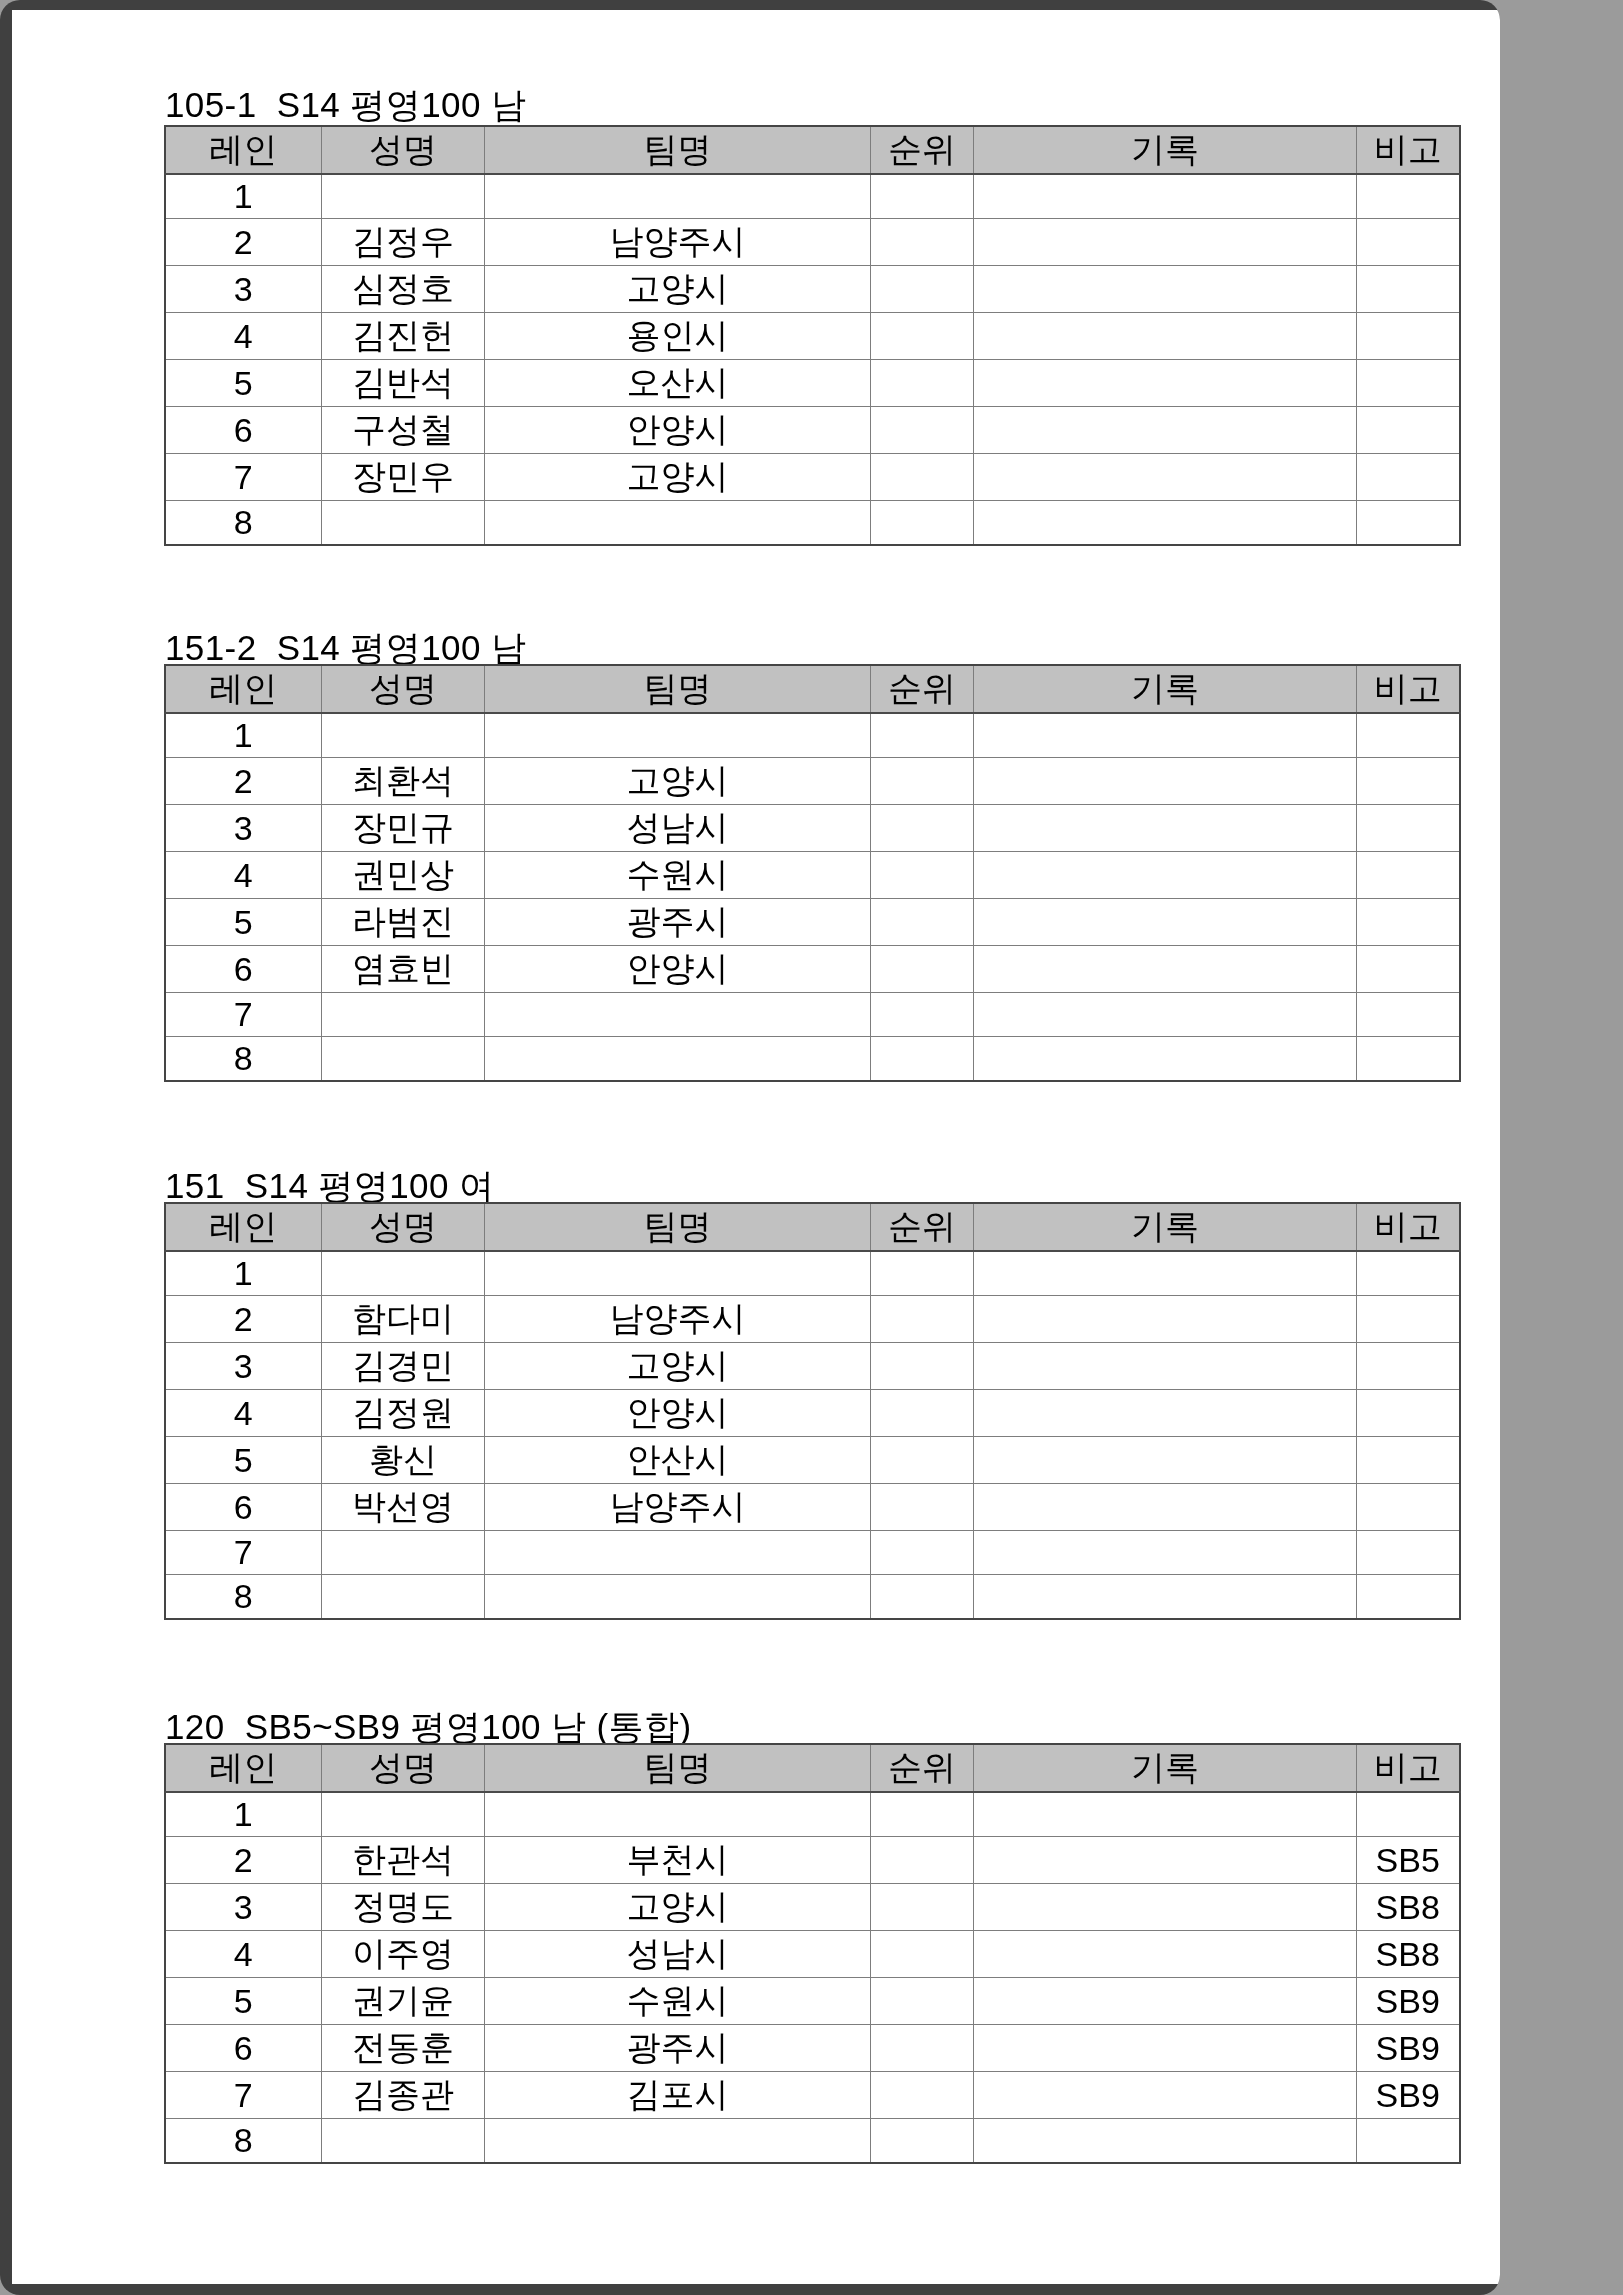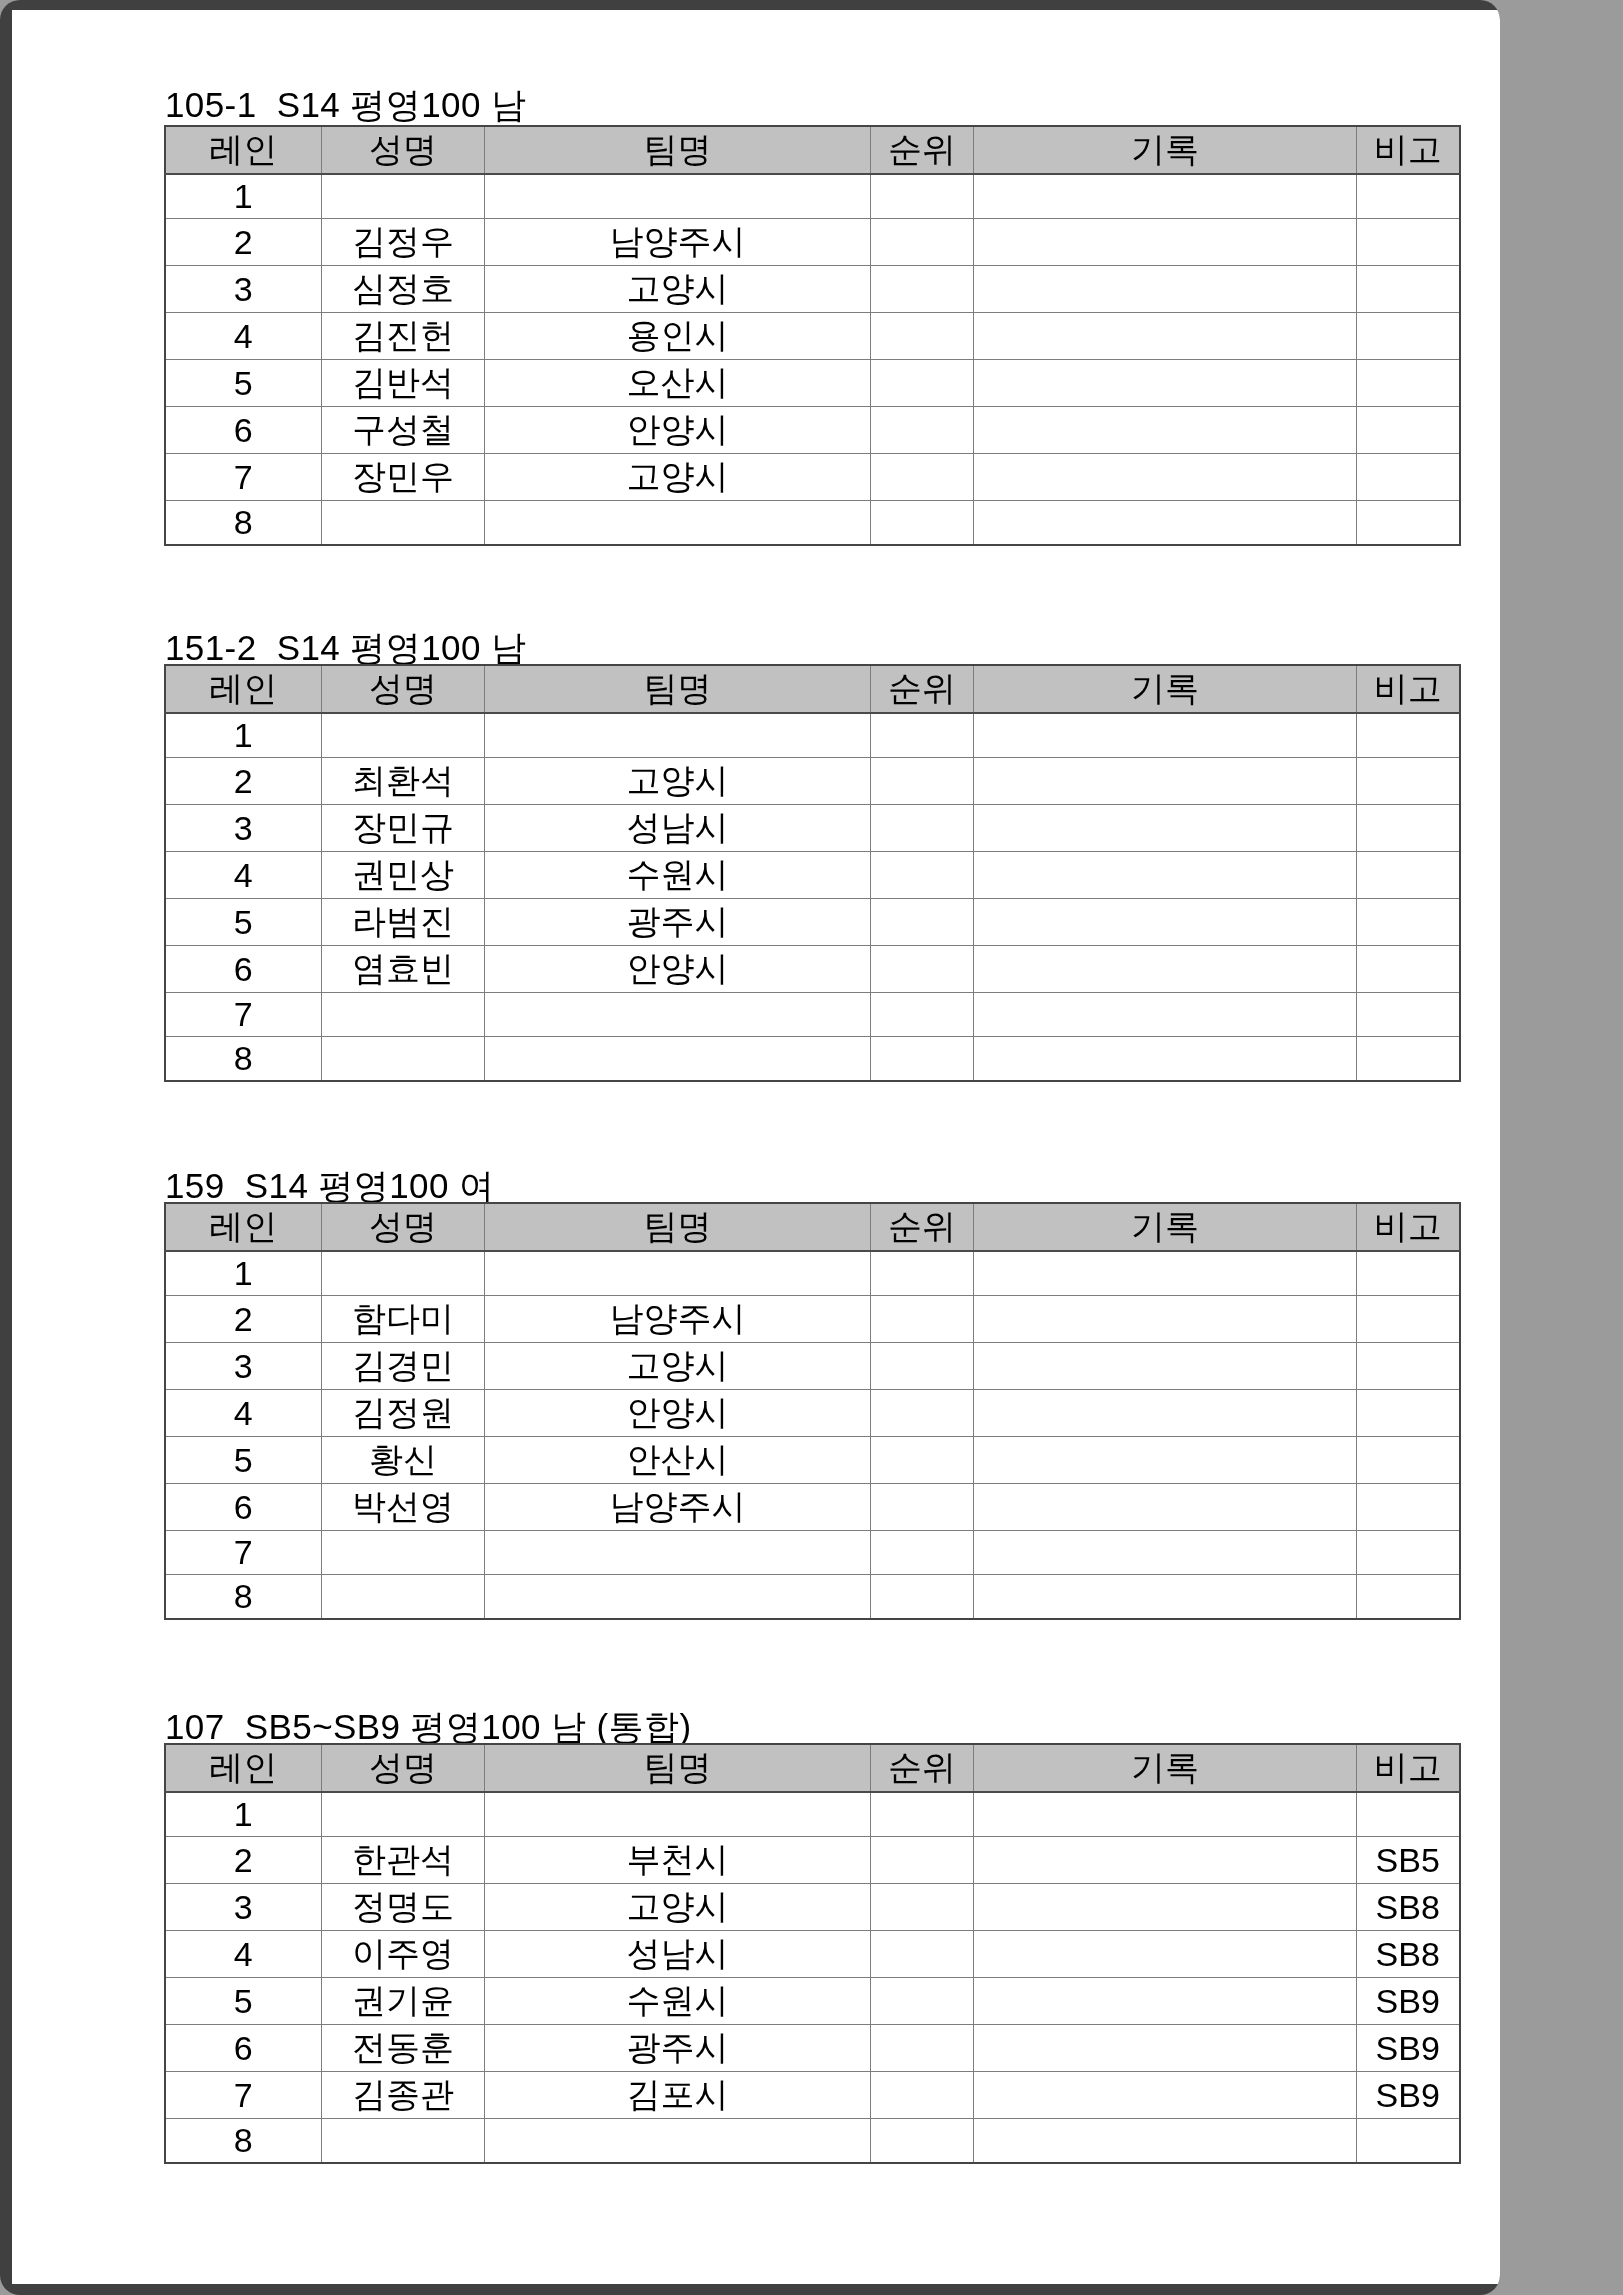--- a/index.html
+++ b/index.html
@@ -259,21 +259,21 @@
               <td></td>
               <td></td>
               <td></td>
               <td></td>
               <td></td>
             </tr>
           </tbody>
         </table>
       </div>
       <div class="section s3">
-        <div class="title">159  S14 평영100 여</div>
+        <div class="title">151  S14 평영100 여</div>
         <table>
           <colgroup>
             <col style="width: 157px;">
             <col style="width: 163px;">
             <col style="width: 386px;">
             <col style="width: 103px;">
             <col style="width: 383px;">
             <col style="width: 103px;">
           </colgroup>
           <thead>
@@ -348,21 +348,21 @@
               <td></td>
               <td></td>
               <td></td>
               <td></td>
               <td></td>
             </tr>
           </tbody>
         </table>
       </div>
       <div class="section s4">
-        <div class="title">107  SB5~SB9 평영100 남 (통합)</div>
+        <div class="title">120  SB5~SB9 평영100 남 (통합)</div>
         <table>
           <colgroup>
             <col style="width: 157px;">
             <col style="width: 163px;">
             <col style="width: 386px;">
             <col style="width: 103px;">
             <col style="width: 383px;">
             <col style="width: 103px;">
           </colgroup>
           <thead>

